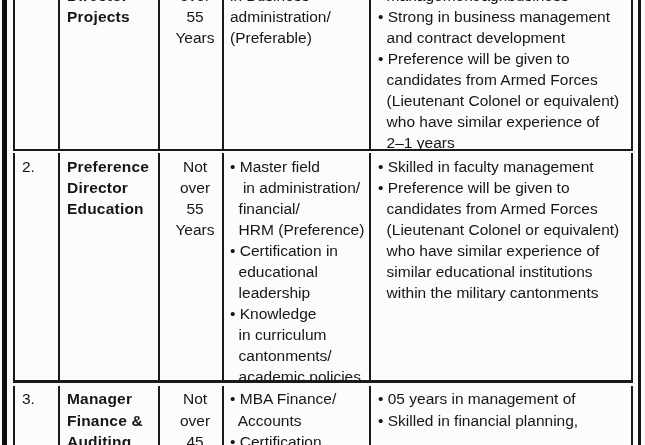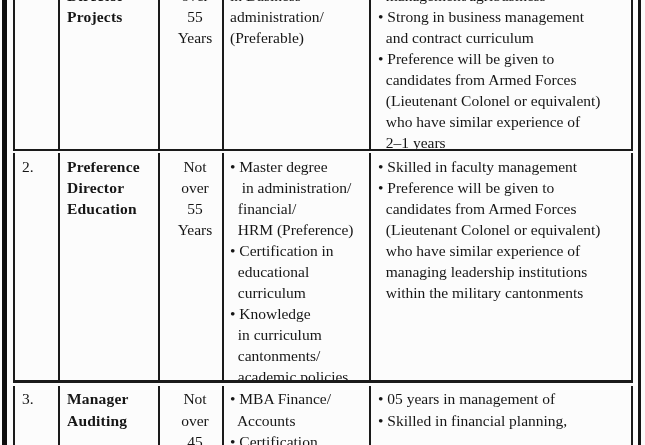--- a/index.html
+++ b/index.html
@@ -2,21 +2,21 @@
 <html><head>
 <meta charset="utf-8">
 <style>
   * { margin:0; padding:0; box-sizing:border-box; }
   html,body { width:645px; height:445px; }
   body { background:#ffffff; }
 
   .page {
     position:relative; width:645px; height:445px;
     background:#fbfbfb; overflow:hidden;
-    font-family:Liberation Serif, serif;
+    font-family:Liberation Sans, sans-serif;
     color:#161616;
   }
 
   
   .scan-bar   { position:absolute; left:2px;  top:0; width:5px; height:445px; background:#0d0d0d; }
   .page-edge  { position:absolute; left:638px; top:0; width:3px; height:445px; background:#141414; }
 
   .job-table  { position:absolute; left:13px; top:0; width:620px; height:445px; }
 
   .t-row {
@@ -75,21 +75,21 @@
           <div class="cell-inner">
             <div class="line">in Business</div>
             <div class="line">administration/</div>
             <div class="line">(Preferable)</div>
           </div>
         </div>
         <div class="cell col-experience">
           <div class="cell-inner">
             <div class="line">  management/agribusiness</div>
             <div class="line">• Strong in business management</div>
-            <div class="line">  and contract curriculum</div>
+            <div class="line">  and contract development</div>
             <div class="line">• Preference will be given to</div>
             <div class="line">  candidates from Armed Forces</div>
             <div class="line">  (Lieutenant Colonel or equivalent)</div>
             <div class="line">  who have similar experience of</div>
             <div class="line">  2–1 years</div>
           </div>
         </div>
       </div>
       <div class="t-row row-2">
         <div class="cell col-sr">
@@ -107,54 +107,55 @@
         <div class="cell col-age">
           <div class="cell-inner">
             <div class="line">Not</div>
             <div class="line">over</div>
             <div class="line">55</div>
             <div class="line">Years</div>
           </div>
         </div>
         <div class="cell col-qualification">
           <div class="cell-inner">
-            <div class="line">• Master degree</div>
+            <div class="line">• Master field</div>
             <div class="line">   in administration/</div>
             <div class="line">  financial/</div>
             <div class="line">  HRM (Preference)</div>
             <div class="line">• Certification in</div>
             <div class="line">  educational</div>
-            <div class="line">  curriculum</div>
+            <div class="line">  leadership</div>
             <div class="line">• Knowledge</div>
             <div class="line">  in curriculum</div>
             <div class="line">  cantonments/</div>
             <div class="line">  academic policies</div>
           </div>
         </div>
         <div class="cell col-experience">
           <div class="cell-inner">
             <div class="line">• Skilled in faculty management</div>
             <div class="line">• Preference will be given to</div>
             <div class="line">  candidates from Armed Forces</div>
             <div class="line">  (Lieutenant Colonel or equivalent)</div>
             <div class="line">  who have similar experience of</div>
-            <div class="line">  managing leadership institutions</div>
+            <div class="line">  similar educational institutions</div>
             <div class="line">  within the military cantonments</div>
           </div>
         </div>
       </div>
       <div class="t-row row-3">
         <div class="cell col-sr">
           <div class="cell-inner">
             <div class="line">3.</div>
           </div>
         </div>
         <div class="cell col-position">
           <div class="cell-inner">
             <div class="line">Manager</div>
+            <div class="line">Finance &amp;</div>
             <div class="line">Auditing</div>
           </div>
         </div>
         <div class="cell col-age">
           <div class="cell-inner">
             <div class="line">Not</div>
             <div class="line">over</div>
             <div class="line">45</div>
           </div>
         </div>

